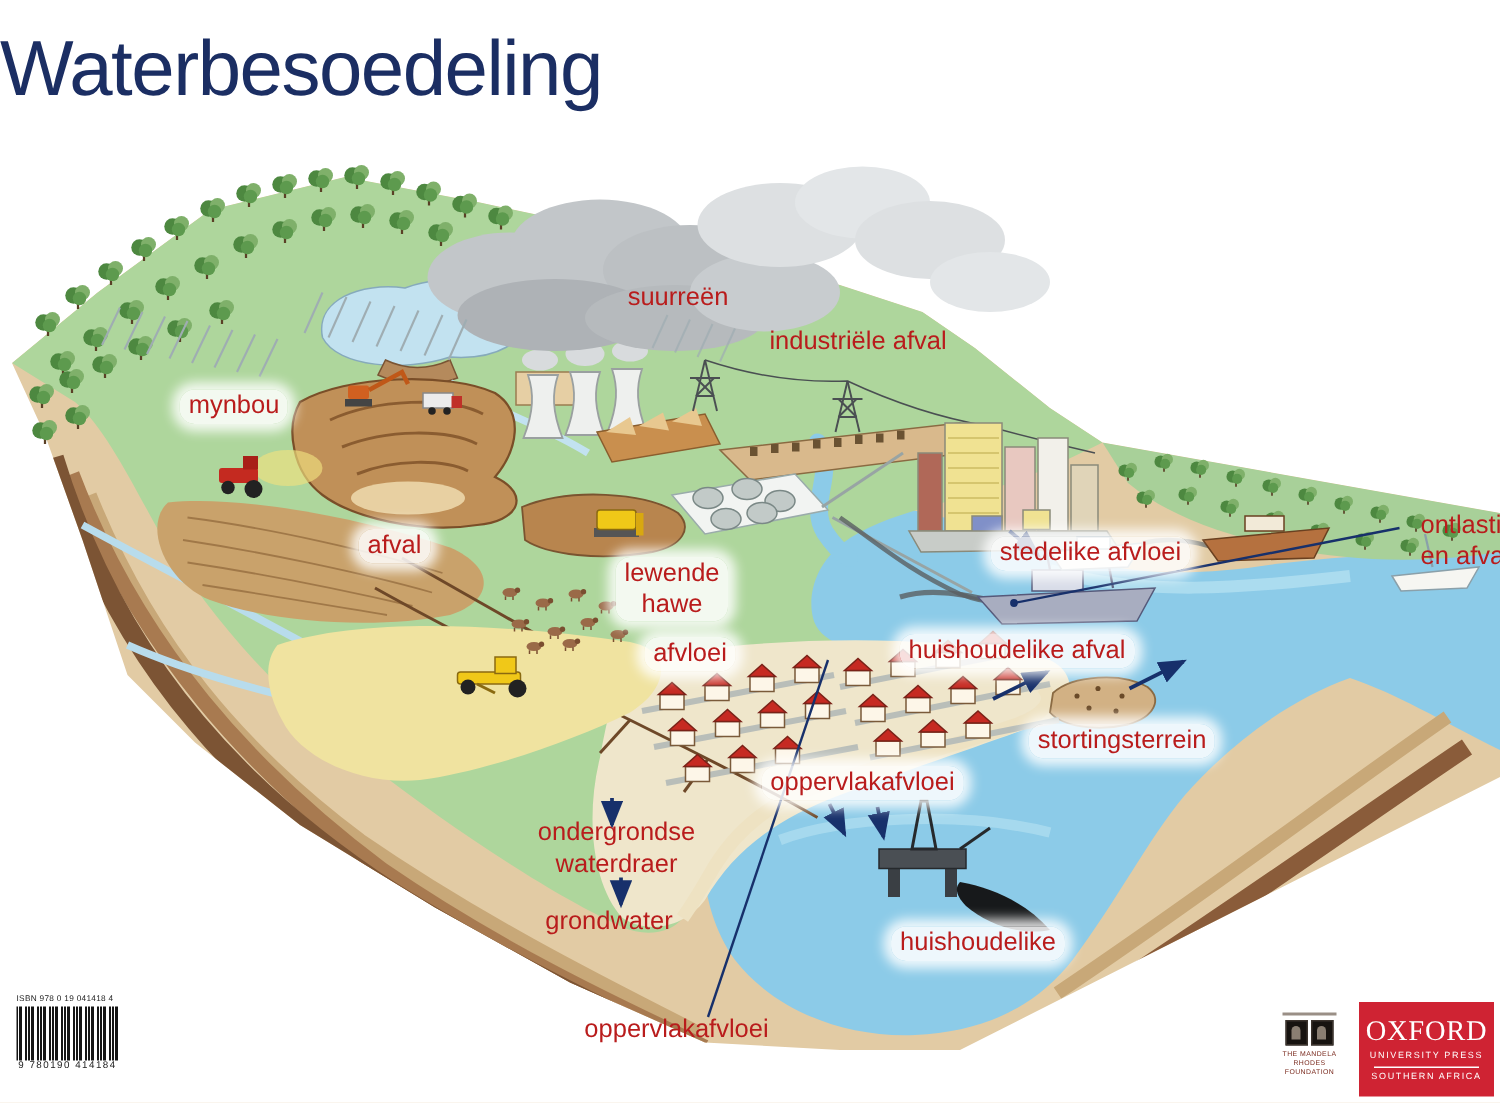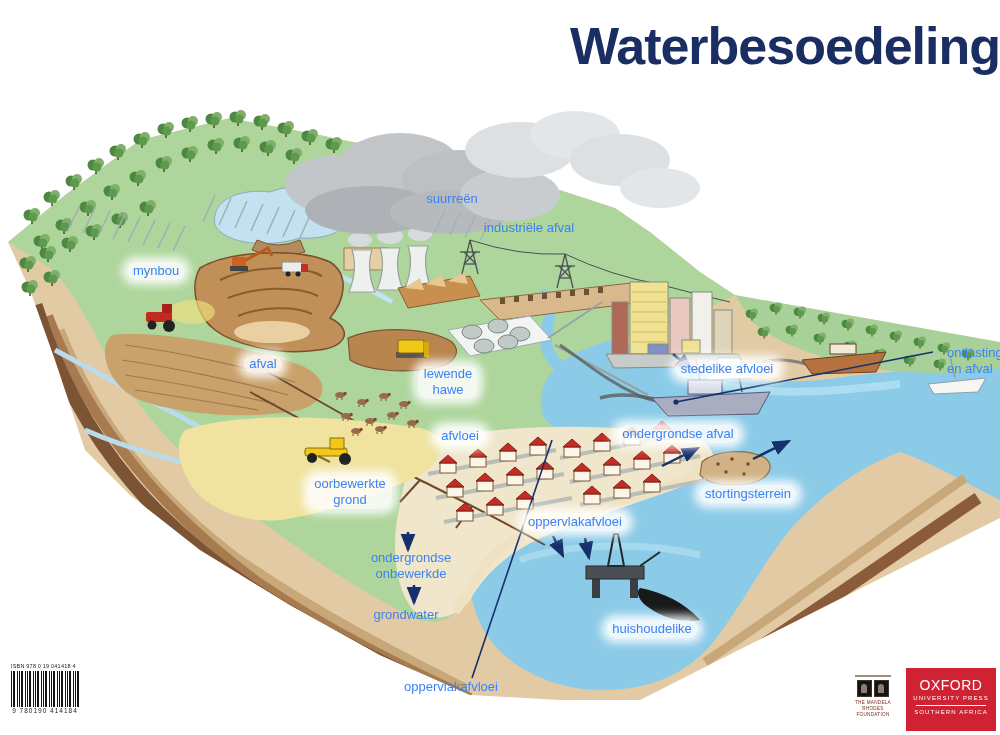--- a/index.html
+++ b/index.html
@@ -1,36 +1,36 @@
 <!DOCTYPE html>
 <html><head>
 <meta charset="utf-8">
 <style>
   html,body{margin:0;padding:0;background:#ffffff;}
   #poster{position:relative;width:1000px;height:735px;background:#ffffff;overflow:hidden;
           font-family:"Liberation Sans",sans-serif;}
-  #title{position:absolute;top:16px;left:0;width:100%;text-align:right;
-         font-size:52px;font-weight:700;letter-spacing:-1px;color:#1b2e63;}
+  #title{position:absolute;top:16px;left:0;width:100%;text-align:left;
+         font-size:52px;font-weight:400;letter-spacing:-1px;color:#1b2e63;}
   svg{position:absolute;left:0;top:0;}
   .lbl{position:absolute;transform:translate(-50%,-50%);
        background:rgba(255,255,255,.85);border-radius:10px;
        box-shadow:0 0 8px 5px rgba(255,255,255,.85);
-       padding:1px 6px;font-size:13px;line-height:1.22;color:#3b82f6;
+       padding:1px 6px;font-size:17px;line-height:1.22;color:#b91c1c;
        text-align:center;white-space:pre-line;}
   .lbl.plain{background:transparent;box-shadow:none;}
   .lbl.leftalign{transform:translate(0,-50%);text-align:left;}
   
   #barcode{position:absolute;left:8px;top:660px;width:74px;height:62px;background:#fff;}
   #isbn-line{font-size:5.5px;color:#222;letter-spacing:.2px;padding:3px 2px 1px 3px;}
   #bars{margin:1px 3px 0 3px;height:36px;
         background:repeating-linear-gradient(90deg,#151515 0 1px,#fff 1px 2px,#151515 2px 4px,#fff 4px 6px,#151515 6px 7px,#fff 7px 8px);}
   #barcode-num{font-size:6.5px;color:#222;text-align:center;letter-spacing:1px;}
   #oxford{position:absolute;left:906px;top:668px;width:90px;height:63px;background:#cf2333;
           color:#fff;text-align:center;padding-top:9px;box-sizing:border-box;}
-  #oxford .ox1{font-family:Liberation Sans, sans-serif;font-size:14px;letter-spacing:.5px;}
+  #oxford .ox1{font-family:Liberation Serif, serif;font-size:19px;letter-spacing:.5px;}
   #oxford .ox2{font-size:6px;letter-spacing:1.1px;margin-top:2px;}
   #oxford .rule{height:1px;background:#fff;margin:4px 10px 3px 10px;}
   #oxford .ox3{font-size:6px;letter-spacing:1.1px;}
   #mrf{position:absolute;left:845px;top:675px;width:56px;height:50px;text-align:center;}
   #mrf .tiny-bar{height:2px;background:#9a8f86;margin:0 10px 3px 10px;}
   #mrf .pics{display:flex;justify-content:center;gap:2px;}
   #mrf .pic{width:13px;height:15px;background:#171310;border:1px solid #3a322c;position:relative;}
   #mrf .pic::after{content:"";position:absolute;left:3px;top:3px;width:6px;height:9px;background:#8a7e72;border-radius:3px 3px 0 0;}
   #mrf .mrf-name{font-size:4.6px;color:#7a2a1e;letter-spacing:.3px;margin-top:3px;line-height:1.3;}
 </style>
@@ -435,36 +435,34 @@
       <line x1="585" y1="538" x2="589" y2="558" marker-end="url(#arr)"></line>
     </g>
     <g stroke="#17306b" stroke-width="1.6" fill="none">
       <line x1="933" y1="352" x2="676" y2="402"></line>
       <circle cx="676" cy="402" r="2.6" fill="#17306b" stroke="none"></circle>
       <line x1="472" y1="678" x2="552" y2="440"></line>
     </g>
   </svg>
 
   <div class="lbl plain" style="left:452px;top:199px">suurreën</div>
-  <div class="lbl plain" style="left:529px;top:228px">industriële afval</div>
+  <div class="lbl plain" style="left:572px;top:228px">industriële afval</div>
   <div class="lbl" style="left:156px;top:271px">mynbou</div>
   <div class="lbl" style="left:263px;top:364px">afval</div>
-  <div class="lbl" style="left:448px;top:382px">lewende
+  <div class="lbl" style="left:448px;top:393px">lewende
 hawe</div>
   <div class="lbl" style="left:727px;top:369px">stedelike afvloei</div>
   <div class="lbl" style="left:460px;top:436px">afvloei</div>
-  <div class="lbl" style="left:678px;top:434px">ondergrondse afval</div>
-  <div class="lbl" style="left:350px;top:492px">oorbewerkte
-grond</div>
+  <div class="lbl" style="left:678px;top:434px">huishoudelike afval</div>
   <div class="lbl" style="left:748px;top:494px">stortingsterrein</div>
   <div class="lbl plain leftalign" style="left:941px;top:361px">ontlasting
 en afval</div>
   <div class="lbl" style="left:575px;top:522px">oppervlakafvloei</div>
   <div class="lbl plain" style="left:411px;top:566px">ondergrondse
-onbewerkde</div>
+waterdraer</div>
   <div class="lbl plain" style="left:406px;top:615px">grondwater</div>
   <div class="lbl" style="left:652px;top:629px">huishoudelike</div>
   <div class="lbl plain" style="left:451px;top:687px">oppervlakafvloei</div>
 
   <div id="barcode">
     <div id="isbn-line">ISBN 978 0 19 041418 4</div>
     <div id="bars"></div>
     <div id="barcode-num">9 780190 414184</div>
   </div>
 

